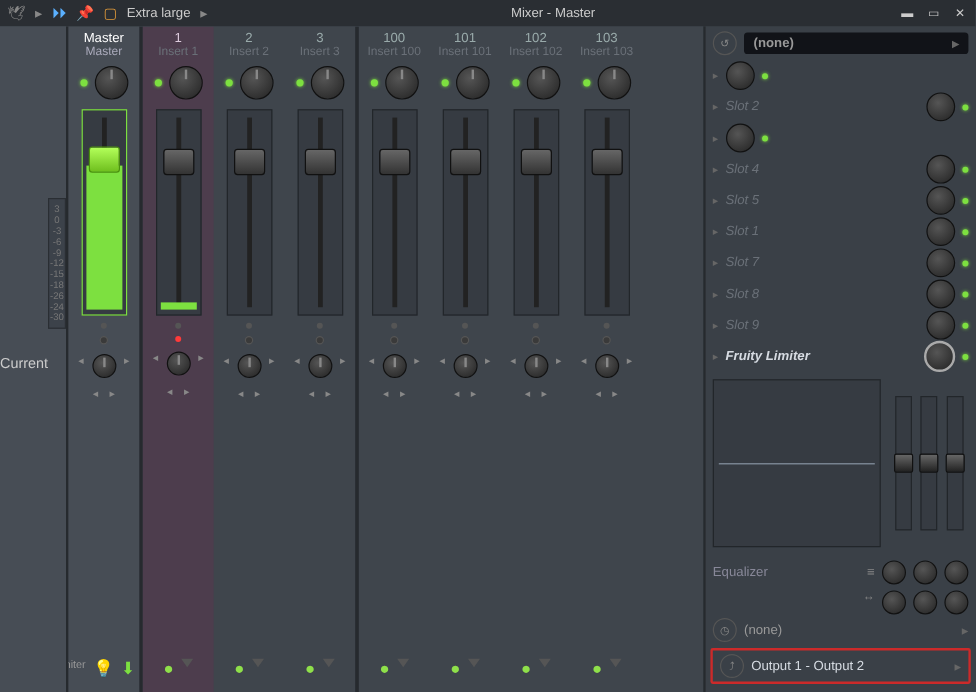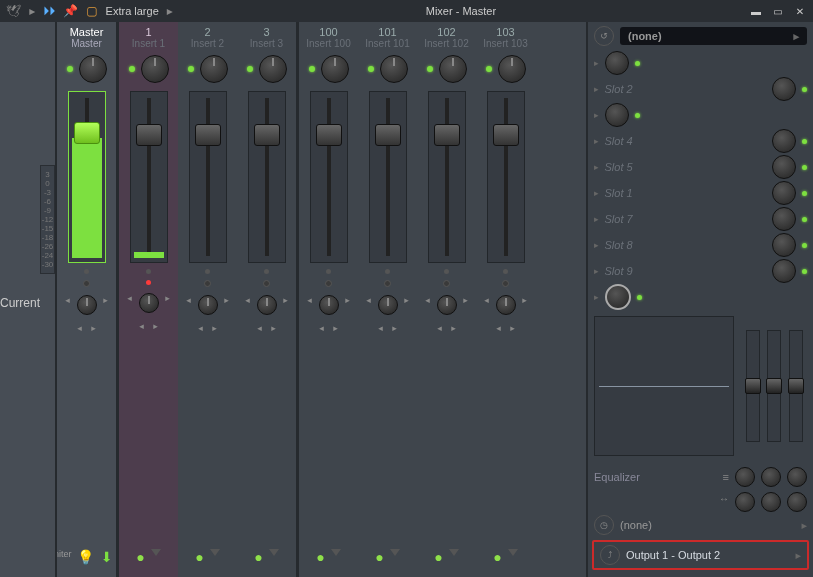--- a/index.html
+++ b/index.html
@@ -431,20 +431,21 @@
             <div class="sled"></div>
           </div>
           <div class="slot">
             <span class="chev">▸</span>
             <span class="nm">Slot 9</span>
             <div class="kn"></div>
             <div class="sled"></div>
           </div>
           <div class="slot active">
             <span class="chev">▸</span>
+            <span class="nm">Fruity Limiter</span>
             <div class="kn"></div>
             <div class="sled"></div>
           </div>
         </div>
    <div class="vis">
     <div class="wave"></div>
     <div class="sliders">
      <div class="vslider">
               <div class="cap"></div>
             </div>

